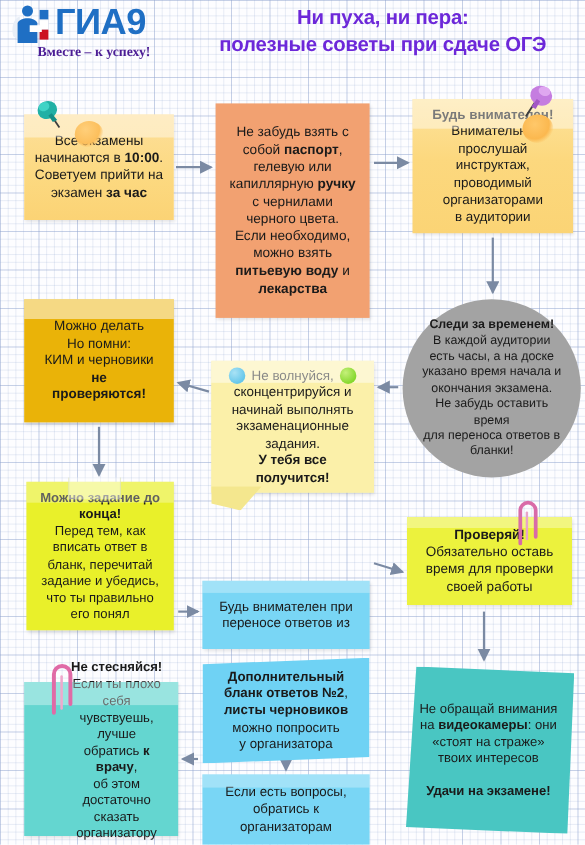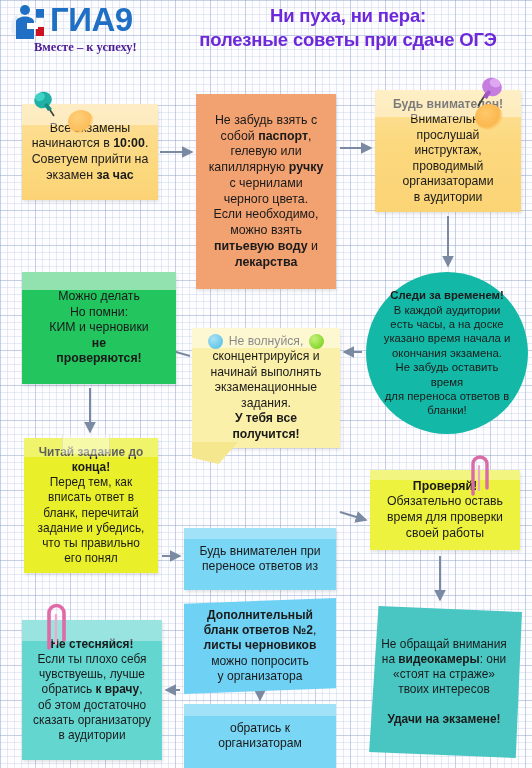--- a/index.html
+++ b/index.html
@@ -104,31 +104,31 @@
     box-shadow: 1px 2px 3px rgba(0,0,0,0.10);
   }
   #note-attentive::after {
     content: "";
     position: absolute; right: 18px; top: 14px; width: 28px; height: 26px;
     background: radial-gradient(ellipse at 40% 35%, #ffc86a 0%, #fbb84f 55%, rgba(250,185,80,0) 74%);
     border-radius: 50%;
   }
 
   #note-kim {
-    left: 22px; top: 272px; width: 154px; height: 112px;
-    background: #22c55e;
+    left: 22px; top: 272px; width: 136px; height: 112px;
+    background: #eab308;
     font-size: 12.3px;
     box-shadow: 1px 2px 3px rgba(0,0,0,0.10);
   }
   #note-kim::before { background: rgba(255,255,255,0.50); height: 16%; }
 
   #circle-time {
     left: 366px; top: 272px; width: 162px; height: 162px;
     border-radius: 50%;
-    background: #14b8a6;
+    background: #a3a3a3;
     font-size: 11.3px;
     padding: 8px 12px;
     text-align: center;
   }
 
   #note-calm {
     left: 192px; top: 328px; width: 148px; height: 120px;
     background: #fbf0a9;
     font-size: 12.2px;
     box-shadow: 1px 2px 3px rgba(0,0,0,0.10);
@@ -183,20 +183,21 @@
     clip-path: polygon(0 6%, 100% 0, 100% 94%, 0 100%);
     box-shadow: none;
   }
   #note-extra::before { display: none; }
 
   #note-shy {
     left: 22px; top: 620px; width: 140px; height: 140px;
     background: #64d6d0;
     font-size: 11.9px;
     box-shadow: 1px 2px 3px rgba(0,0,0,0.10);
+    padding-left: 35px;
   }
   #note-shy::before { background: rgba(255,255,255,0.34); height: 15%; }
 
   #note-cameras {
     left: 366px; top: 606px; width: 156px; height: 152px;
     background: #49c6c2;
     font-size: 11.9px;
     clip-path: polygon(8% 0, 100% 4%, 96% 100%, 2% 96%);
   }
   #note-cameras::before { display: none; }
@@ -324,21 +325,21 @@
     <p>экзаменационные</p>
     <p>задания.</p>
     <p><b>У тебя все</b></p>
     <p><b>получится!</b></p>
   <span class="dot-blue"></span>
   <span class="dot-green"></span>
   <span class="corner"></span>
 </div>
 
 <div class="note sticky" id="note-read">
-    <p><b>Читай задание до</b></p>
+    <p><b>Можно задание до</b></p>
     <p><b>конца!</b></p>
     <p>Перед тем, как</p>
     <p>вписать ответ в</p>
     <p>бланк, перечитай</p>
     <p>задание и убедись,</p>
     <p>что ты правильно</p>
     <p>его понял</p>
   <span id="tape-read"></span>
 </div>
 
@@ -383,15 +384,16 @@
 <div class="note" id="note-cameras">
     <p>Не обращай внимания</p>
     <p>на <b>видеокамеры</b>: они</p>
     <p>«стоят на страже»</p>
     <p>твоих интересов</p>
     <p>&nbsp;</p>
     <p><b>Удачи на экзамене!</b></p>
   </div>
 
 <div class="note sticky" id="note-questions">
+    <p>Если есть вопросы,</p>
     <p>обратись к</p>
     <p>организаторам</p>
   </div>
 
 </body></html>

